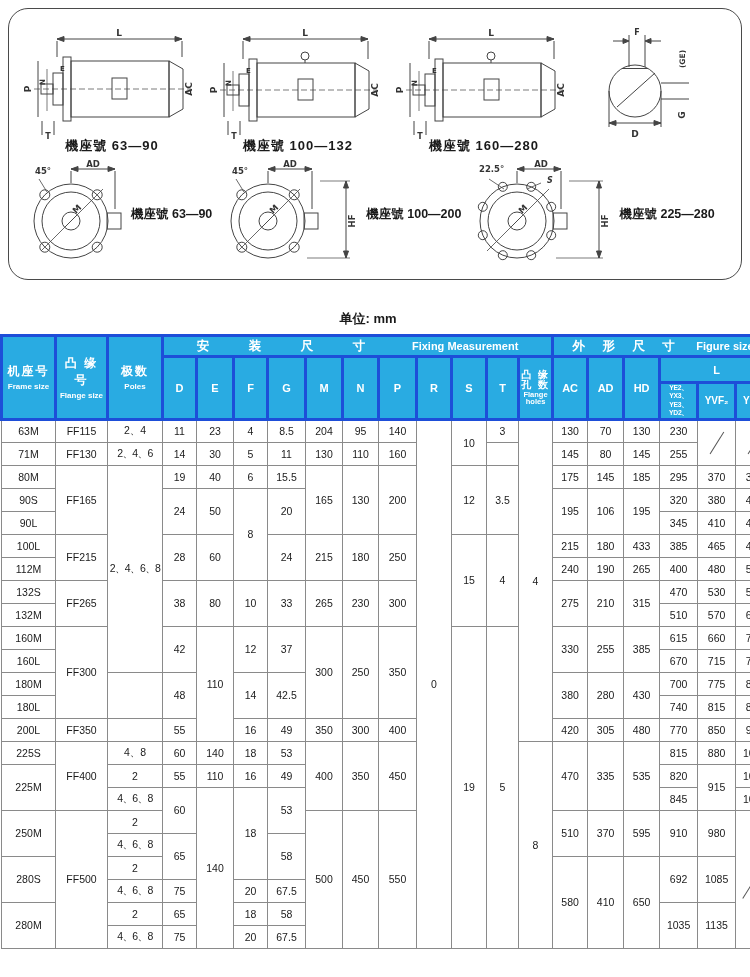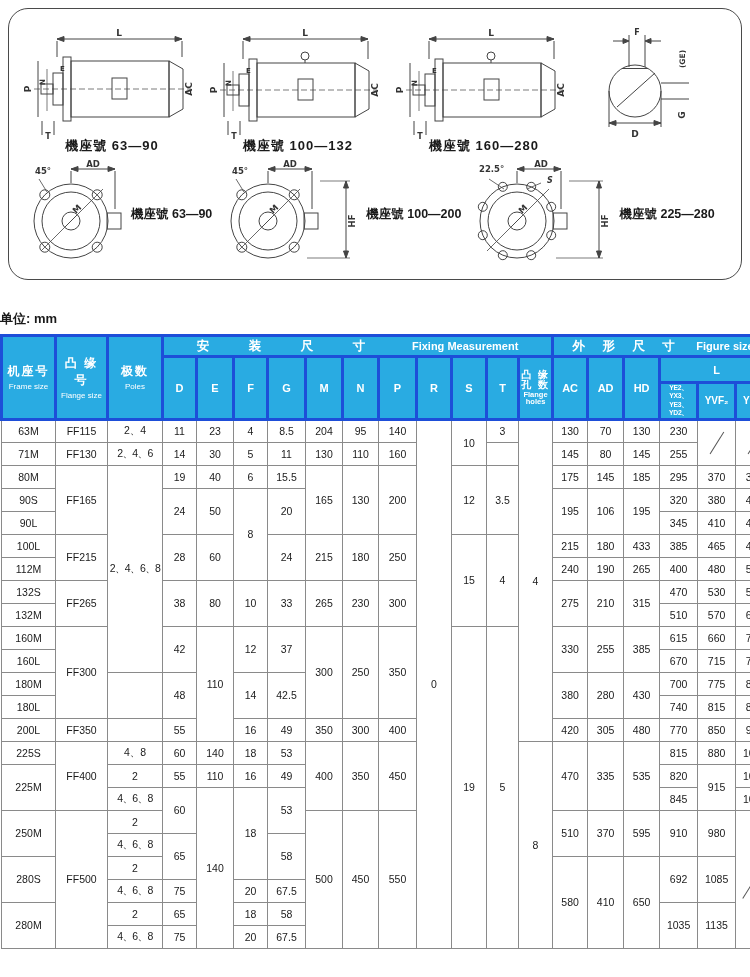--- a/index.html
+++ b/index.html
@@ -10,33 +10,33 @@
        padding:14px 10px 4px 10px;background:#fff}
   .diag-row{display:flex;align-items:flex-start}
   .diag-row.top{height:130px;margin-top:4px}
   .diag-row.bottom{height:112px;margin-top:1px;align-items:center}
   .diag{display:flex;flex-direction:column;align-items:center}
   .diag-caption{font-size:13px;font-weight:bold;letter-spacing:1px;white-space:nowrap;margin-top:-6px}
   .flange-caption{font-size:12.5px;font-weight:bold;white-space:nowrap;margin:0 4px}
   svg{display:block}
   svg text{font-family:"DejaVu Sans",sans-serif;fill:#333}
 
-  .unit-row{text-align:left;margin:30px 14px 6px 0;font-size:13px;font-weight:bold}
+  .unit-row{text-align:center;margin:30px 14px 6px 0;font-size:13px;font-weight:bold}
 
   table.spec{border-collapse:collapse;margin:0 auto;width:732px;table-layout:fixed;
        border:1.5px solid #555}
   table.spec th{background:var(--hbg);color:var(--htx);border:3px solid #1d4ed8;
        font-weight:bold;text-align:center;vertical-align:middle;overflow:hidden}
   table.spec td{border:1px solid var(--grid);text-align:center;vertical-align:middle;
        font-size:10.5px;height:23px;white-space:nowrap;overflow:hidden;padding:0}
   tr.h-banner th{height:21px}
   tr.h-dims th{height:26px;font-size:11px}
   tr.h-lsub th{height:30px}
   .hc .zh{font-size:12px;letter-spacing:2px}
-  .hc .en{font-size:8px;font-weight:normal;margin-top:2px}
+  .hc .en{font-size:8px;font-weight:bold;margin-top:2px}
   .banner{padding:0 4px}
   .banner-inner{display:flex;justify-content:space-evenly;align-items:center}
   .bzh{font-size:12.5px;letter-spacing:18px;white-space:nowrap}
   .bzh2{font-size:12.5px;letter-spacing:7px;white-space:nowrap}
   .ben{font-size:11px;white-space:nowrap}
   .holes-th div{line-height:1.05}
   .holes-th .zh-s{font-size:10px;letter-spacing:2px}
   .holes-th .en-s{font-size:7.5px}
   .l-th{font-size:11px;height:14px}
   .lsub{font-size:10px}

